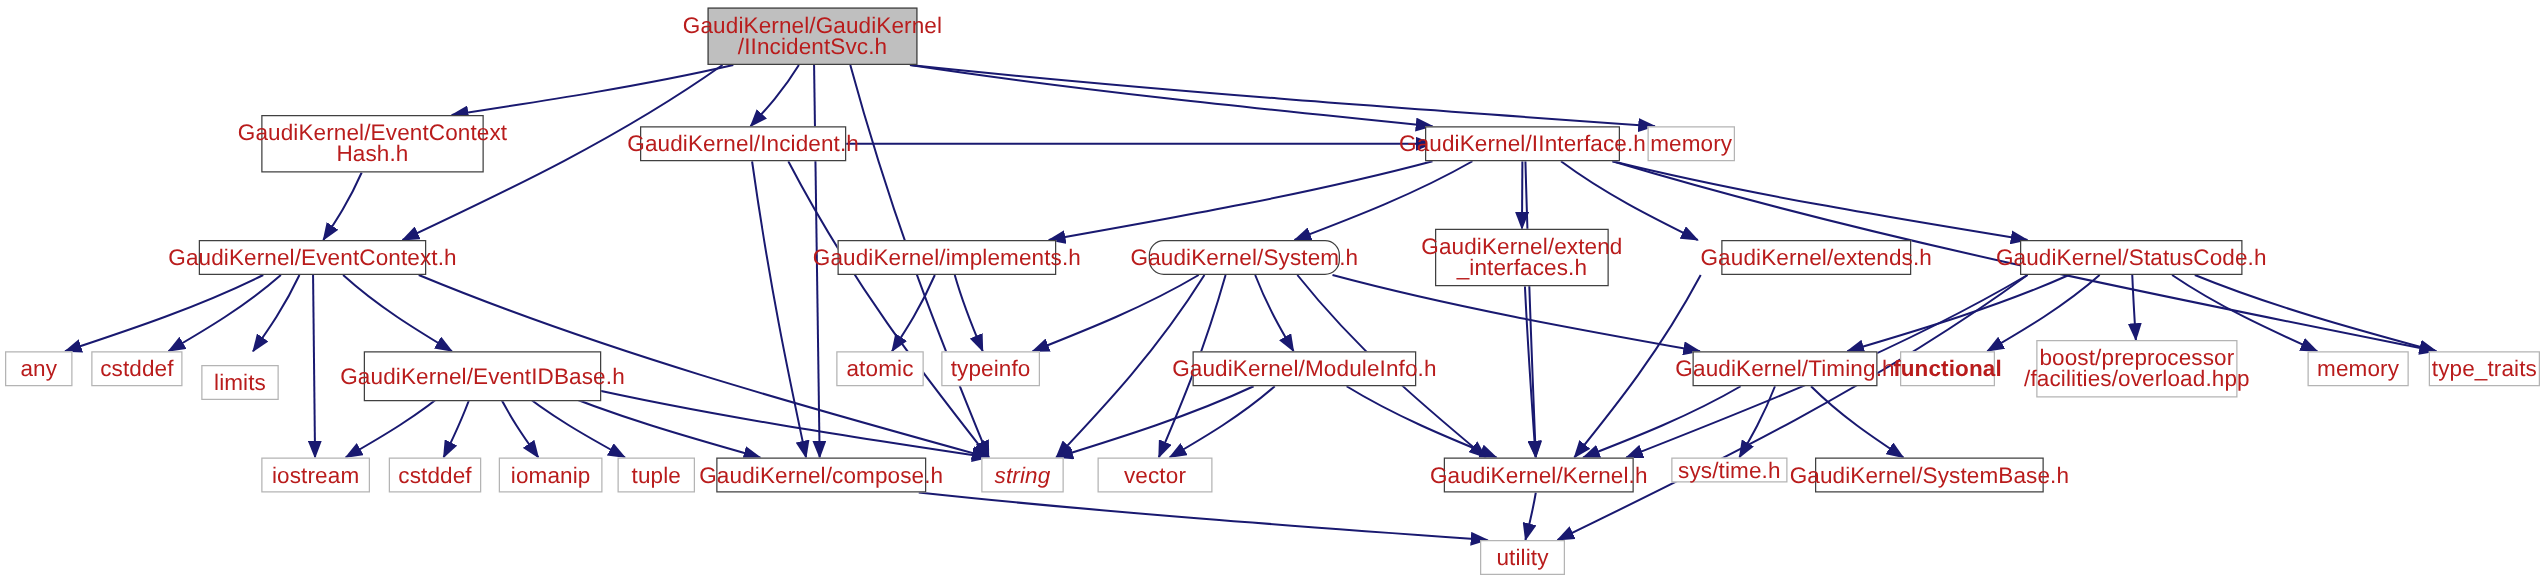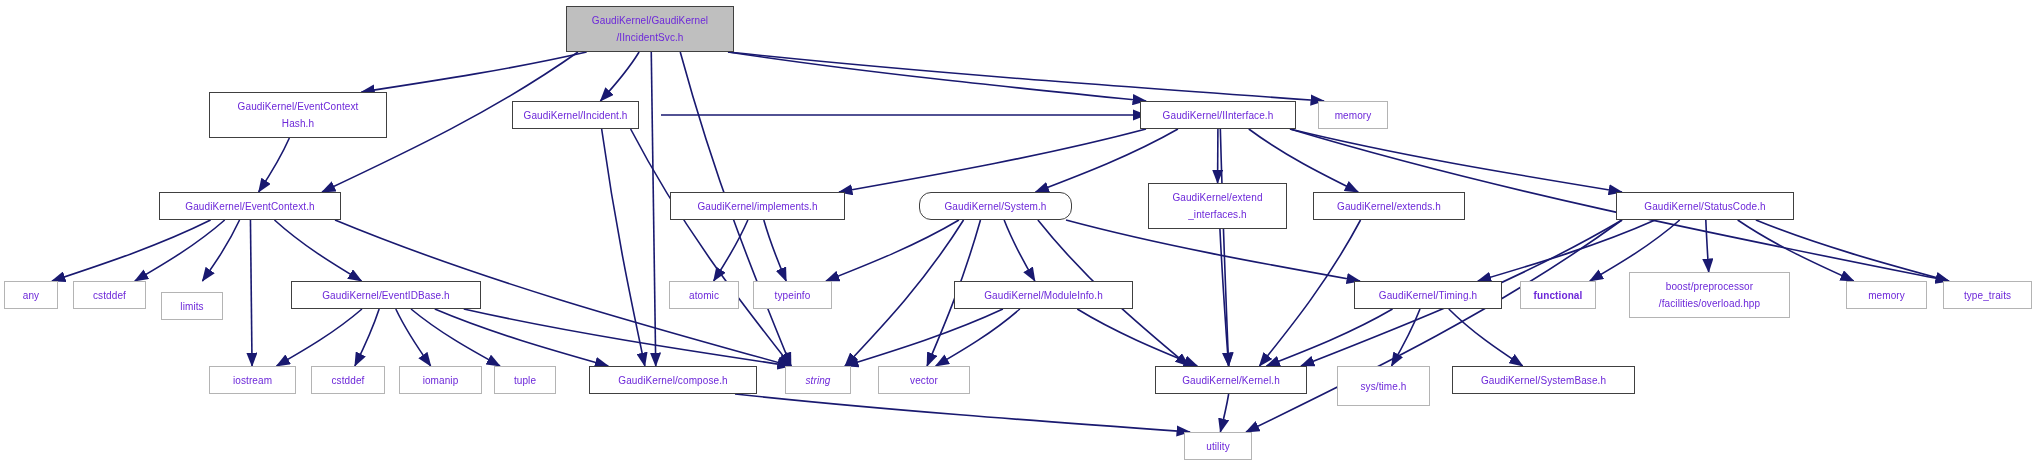--- a/index.html
+++ b/index.html
@@ -26,22 +26,22 @@
   }
   .node {
     position: absolute;
     box-sizing: border-box;
     display: flex;
     align-items: center;
     justify-content: center;
     text-align: center;
     background: #ffffff;
     border: 1px solid #b4b4b4;
-    color: #6d28d9;
-    font-size: 10px;
+    color: #b91c1c;
+    font-size: 18px;
     line-height: 17px;
     letter-spacing: 0.1px;
     white-space: pre-line;
     z-index: 5;
   }
   .node.hdr {
     border: 1.6px solid #404040;
   }
   .node.root {
     background: #bfbfbf;
@@ -114,48 +114,48 @@
         <path d="M1448.79,309 C1472.8139999999999,332.94 1498.6860000000001,350.04 1522.71,366" marker-end="url(#arrowhead)"></path>
         <path d="M735,394 C882.875,409.96 1042.125,421.36 1190,432" marker-end="url(#arrowhead)"></path>
         <path d="M1228.66,394 C1225.956,409.96 1223.044,421.36 1220.34,432" marker-end="url(#arrowhead)"></path>
       </g>
   </svg>
   <div id="nodes-layer">
       <div class="node root" style="left: 566px; top: 6px; width: 168px; height: 46px;">GaudiKernel/GaudiKernel
 /IIncidentSvc.h</div>
       <div class="node hdr" style="left: 209px; top: 92px; width: 178px; height: 46px;">GaudiKernel/EventContext
 Hash.h</div>
-      <div class="node hdr" style="left: 512px; top: 101px; width: 127px; height: 28px;">GaudiKernel/Incident.h</div>
+      <div class="node hdr" style="left: 512px; top: 101px; width: 165px; height: 28px;">GaudiKernel/Incident.h</div>
       <div class="node hdr" style="left: 1140px; top: 101px; width: 156px; height: 28px;">GaudiKernel/IInterface.h</div>
       <div class="node sys" style="left: 1318px; top: 101px; width: 70px; height: 28px;">memory</div>
       <div class="node hdr" style="left: 159px; top: 192px; width: 182px; height: 28px;">GaudiKernel/EventContext.h</div>
       <div class="node hdr" style="left: 670px; top: 192px; width: 175px; height: 28px;">GaudiKernel/implements.h</div>
       <div class="node hdr" style="left: 919px; top: 192px; width: 153px; height: 28px; border-radius: 12px;">GaudiKernel/System.h</div>
       <div class="node hdr" style="left: 1148px; top: 183px; width: 139px; height: 46px;">GaudiKernel/extend
 _interfaces.h</div>
-      <div class="node hdr" style="left: 1313px; top: 192px; width: 152px; height: 28px;">GaudiKernel/extends.h</div>
+      <div class="node hdr" style="left: 1377px; top: 192px; width: 152px; height: 28px;">GaudiKernel/extends.h</div>
       <div class="node hdr" style="left: 1616px; top: 192px; width: 178px; height: 28px;">GaudiKernel/StatusCode.h</div>
       <div class="node sys" style="left: 4px; top: 281px; width: 54px; height: 28px;">any</div>
       <div class="node sys" style="left: 73px; top: 281px; width: 73px; height: 28px;">cstddef</div>
       <div class="node sys" style="left: 161px; top: 292px; width: 62px; height: 28px;">limits</div>
-      <div class="node hdr" style="left: 291px; top: 281px; width: 190px; height: 28px;">GaudiKernel/EventIDBase.h</div>
+      <div class="node hdr" style="left: 291px; top: 281px; width: 190px; height: 40px;">GaudiKernel/EventIDBase.h</div>
       <div class="node sys" style="left: 669px; top: 281px; width: 70px; height: 28px;">atomic</div>
       <div class="node sys" style="left: 753px; top: 281px; width: 79px; height: 28px;">typeinfo</div>
       <div class="node hdr" style="left: 954px; top: 281px; width: 179px; height: 28px;">GaudiKernel/ModuleInfo.h</div>
       <div class="node hdr" style="left: 1354px; top: 281px; width: 148px; height: 28px;">GaudiKernel/Timing.h</div>
       <div class="node sys" style="left: 1520px; top: 281px; width: 76px; height: 28px; font-weight: bold;">functional</div>
       <div class="node sys" style="left: 1629px; top: 272px; width: 161px; height: 46px;">boost/preprocessor
 /facilities/overload.hpp</div>
       <div class="node sys" style="left: 1846px; top: 281px; width: 81px; height: 28px;">memory</div>
       <div class="node sys" style="left: 1943px; top: 281px; width: 89px; height: 28px;">type_traits</div>
       <div class="node sys" style="left: 209px; top: 366px; width: 87px; height: 28px;">iostream</div>
       <div class="node sys" style="left: 311px; top: 366px; width: 74px; height: 28px;">cstddef</div>
       <div class="node sys" style="left: 399px; top: 366px; width: 83px; height: 28px;">iomanip</div>
       <div class="node sys" style="left: 494px; top: 366px; width: 62px; height: 28px;">tuple</div>
-      <div class="node hdr" style="left: 573px; top: 366px; width: 168px; height: 28px; margin-left: 16px;">GaudiKernel/compose.h</div>
+      <div class="node hdr" style="left: 573px; top: 366px; width: 168px; height: 28px;">GaudiKernel/compose.h</div>
       <div class="node sys" style="left: 785px; top: 366px; width: 66px; height: 28px; font-style: italic;">string</div>
       <div class="node sys" style="left: 878px; top: 366px; width: 92px; height: 28px;">vector</div>
       <div class="node hdr" style="left: 1155px; top: 366px; width: 152px; height: 28px;">GaudiKernel/Kernel.h</div>
-      <div class="node sys" style="left: 1337px; top: 366px; width: 93px; height: 40px;">sys/time.h</div>
+      <div class="node sys" style="left: 1337px; top: 366px; width: 93px; height: 20px;">sys/time.h</div>
       <div class="node hdr" style="left: 1452px; top: 366px; width: 183px; height: 28px;">GaudiKernel/SystemBase.h</div>
       <div class="node sys" style="left: 1184px; top: 432px; width: 68px; height: 28px;">utility</div>
     </div>
 </div>
 
 </body></html>

